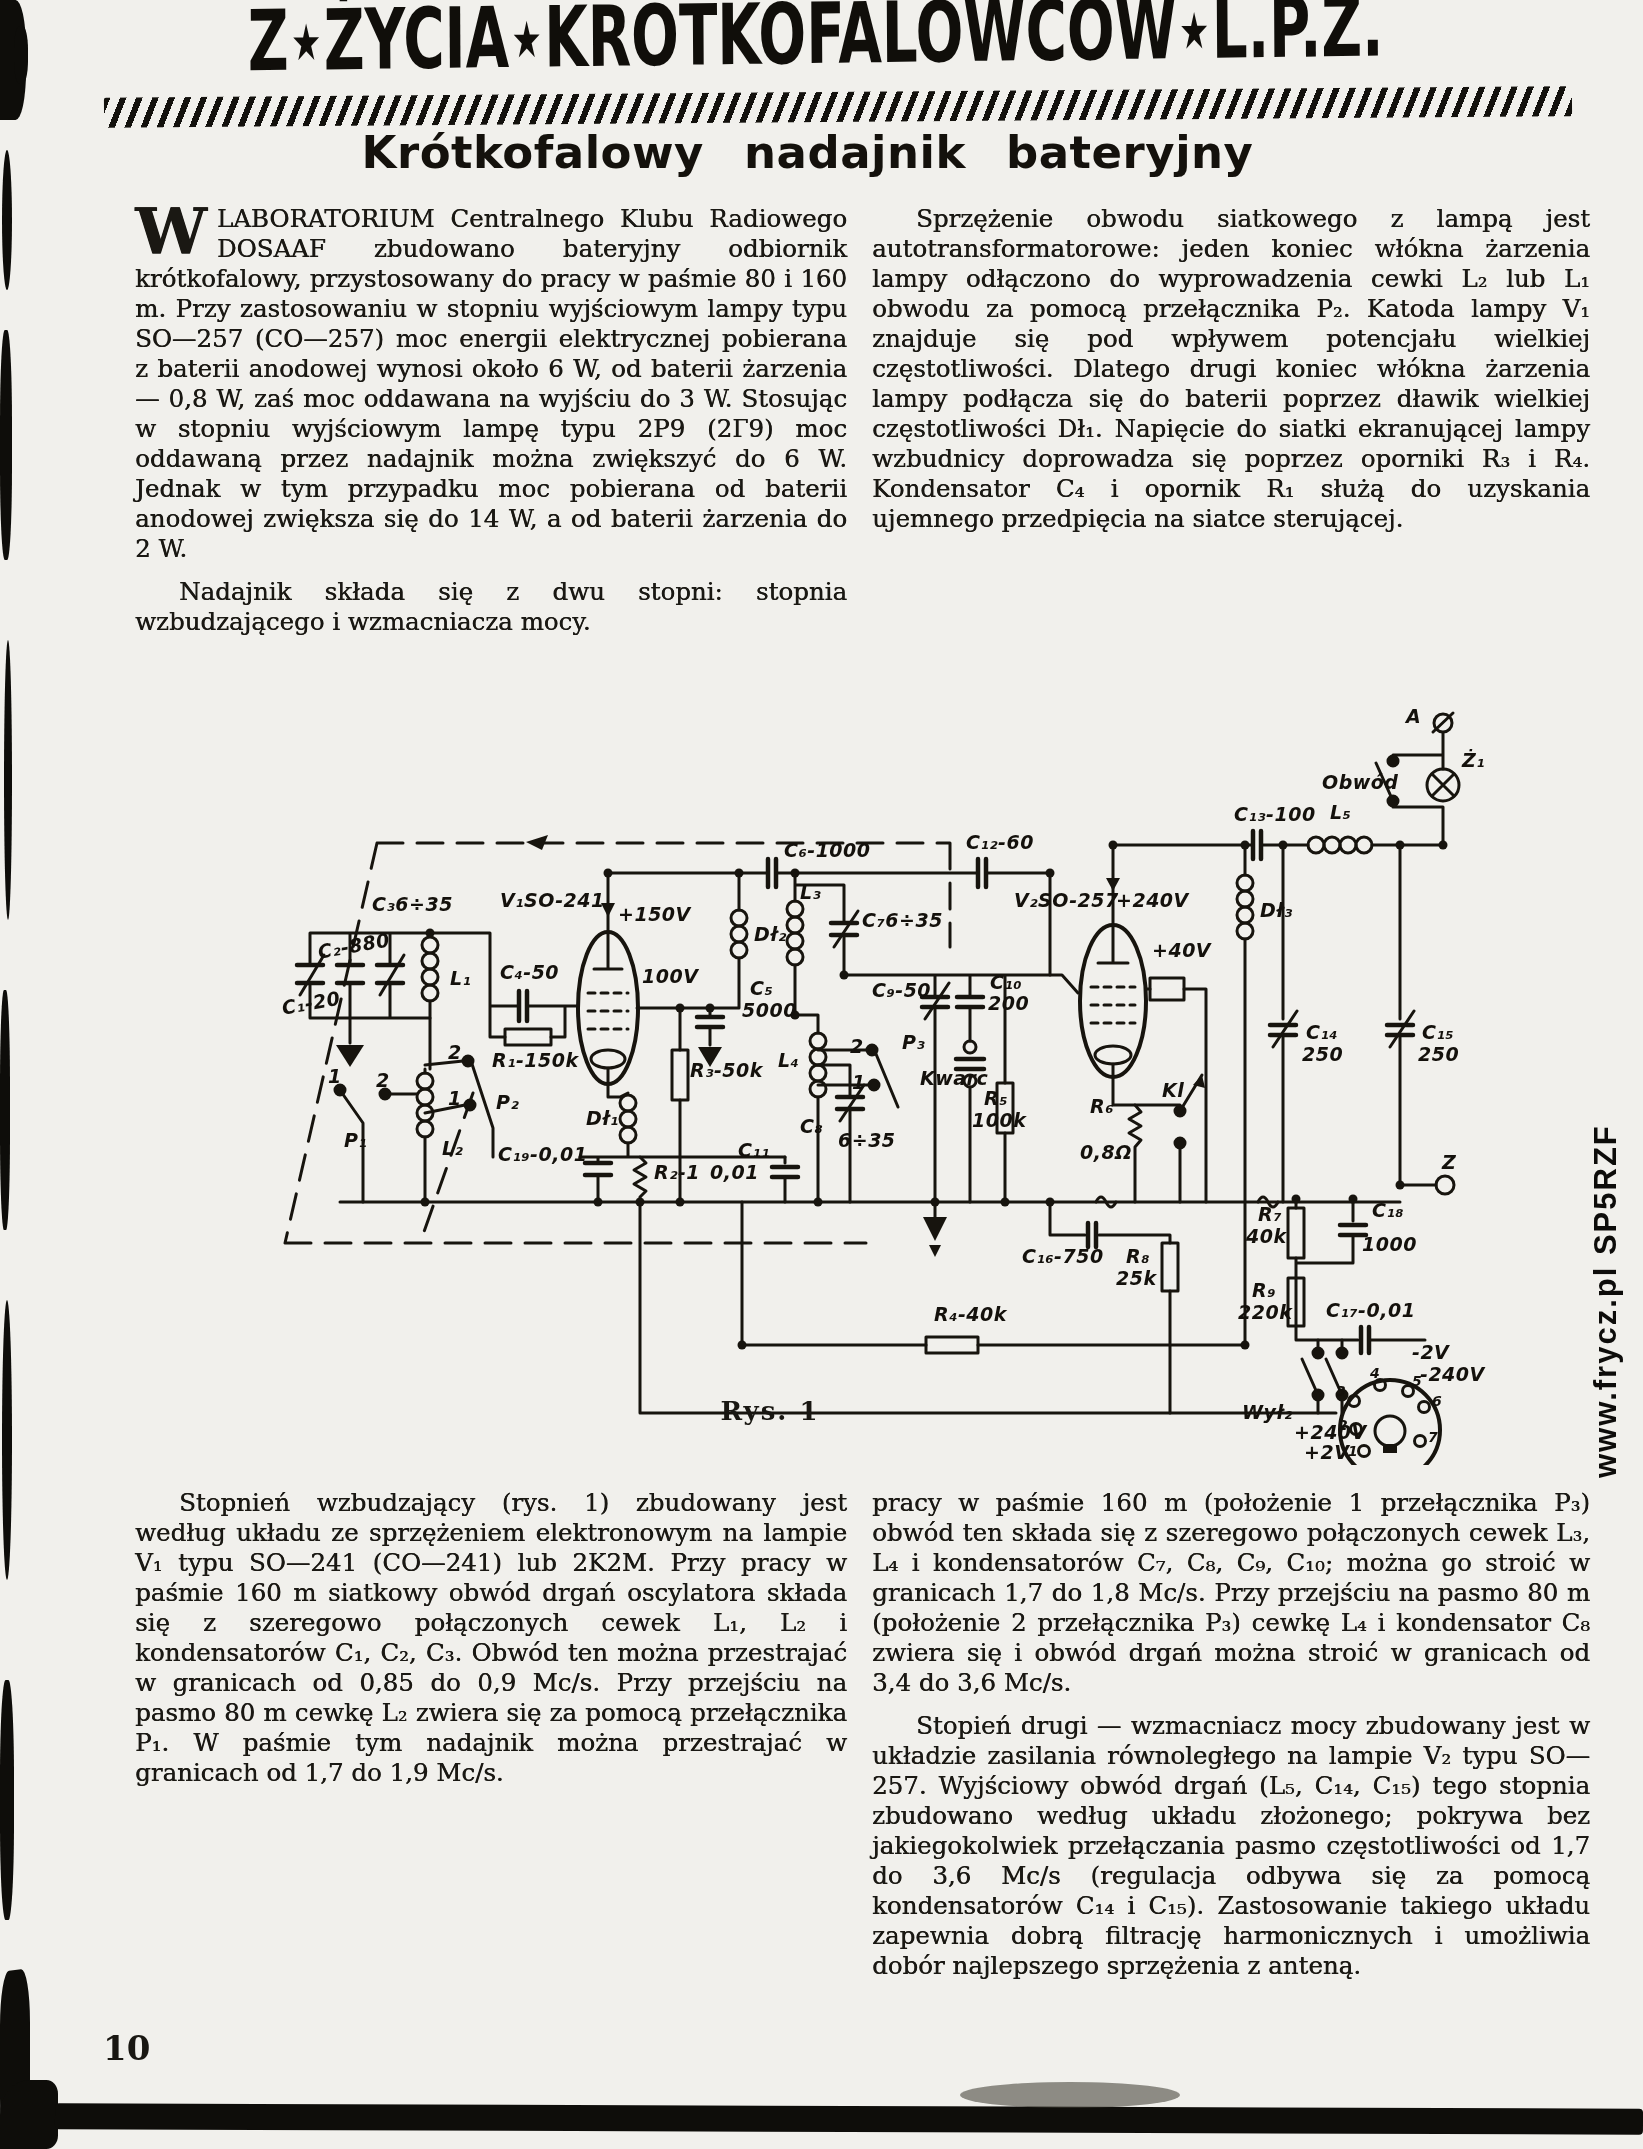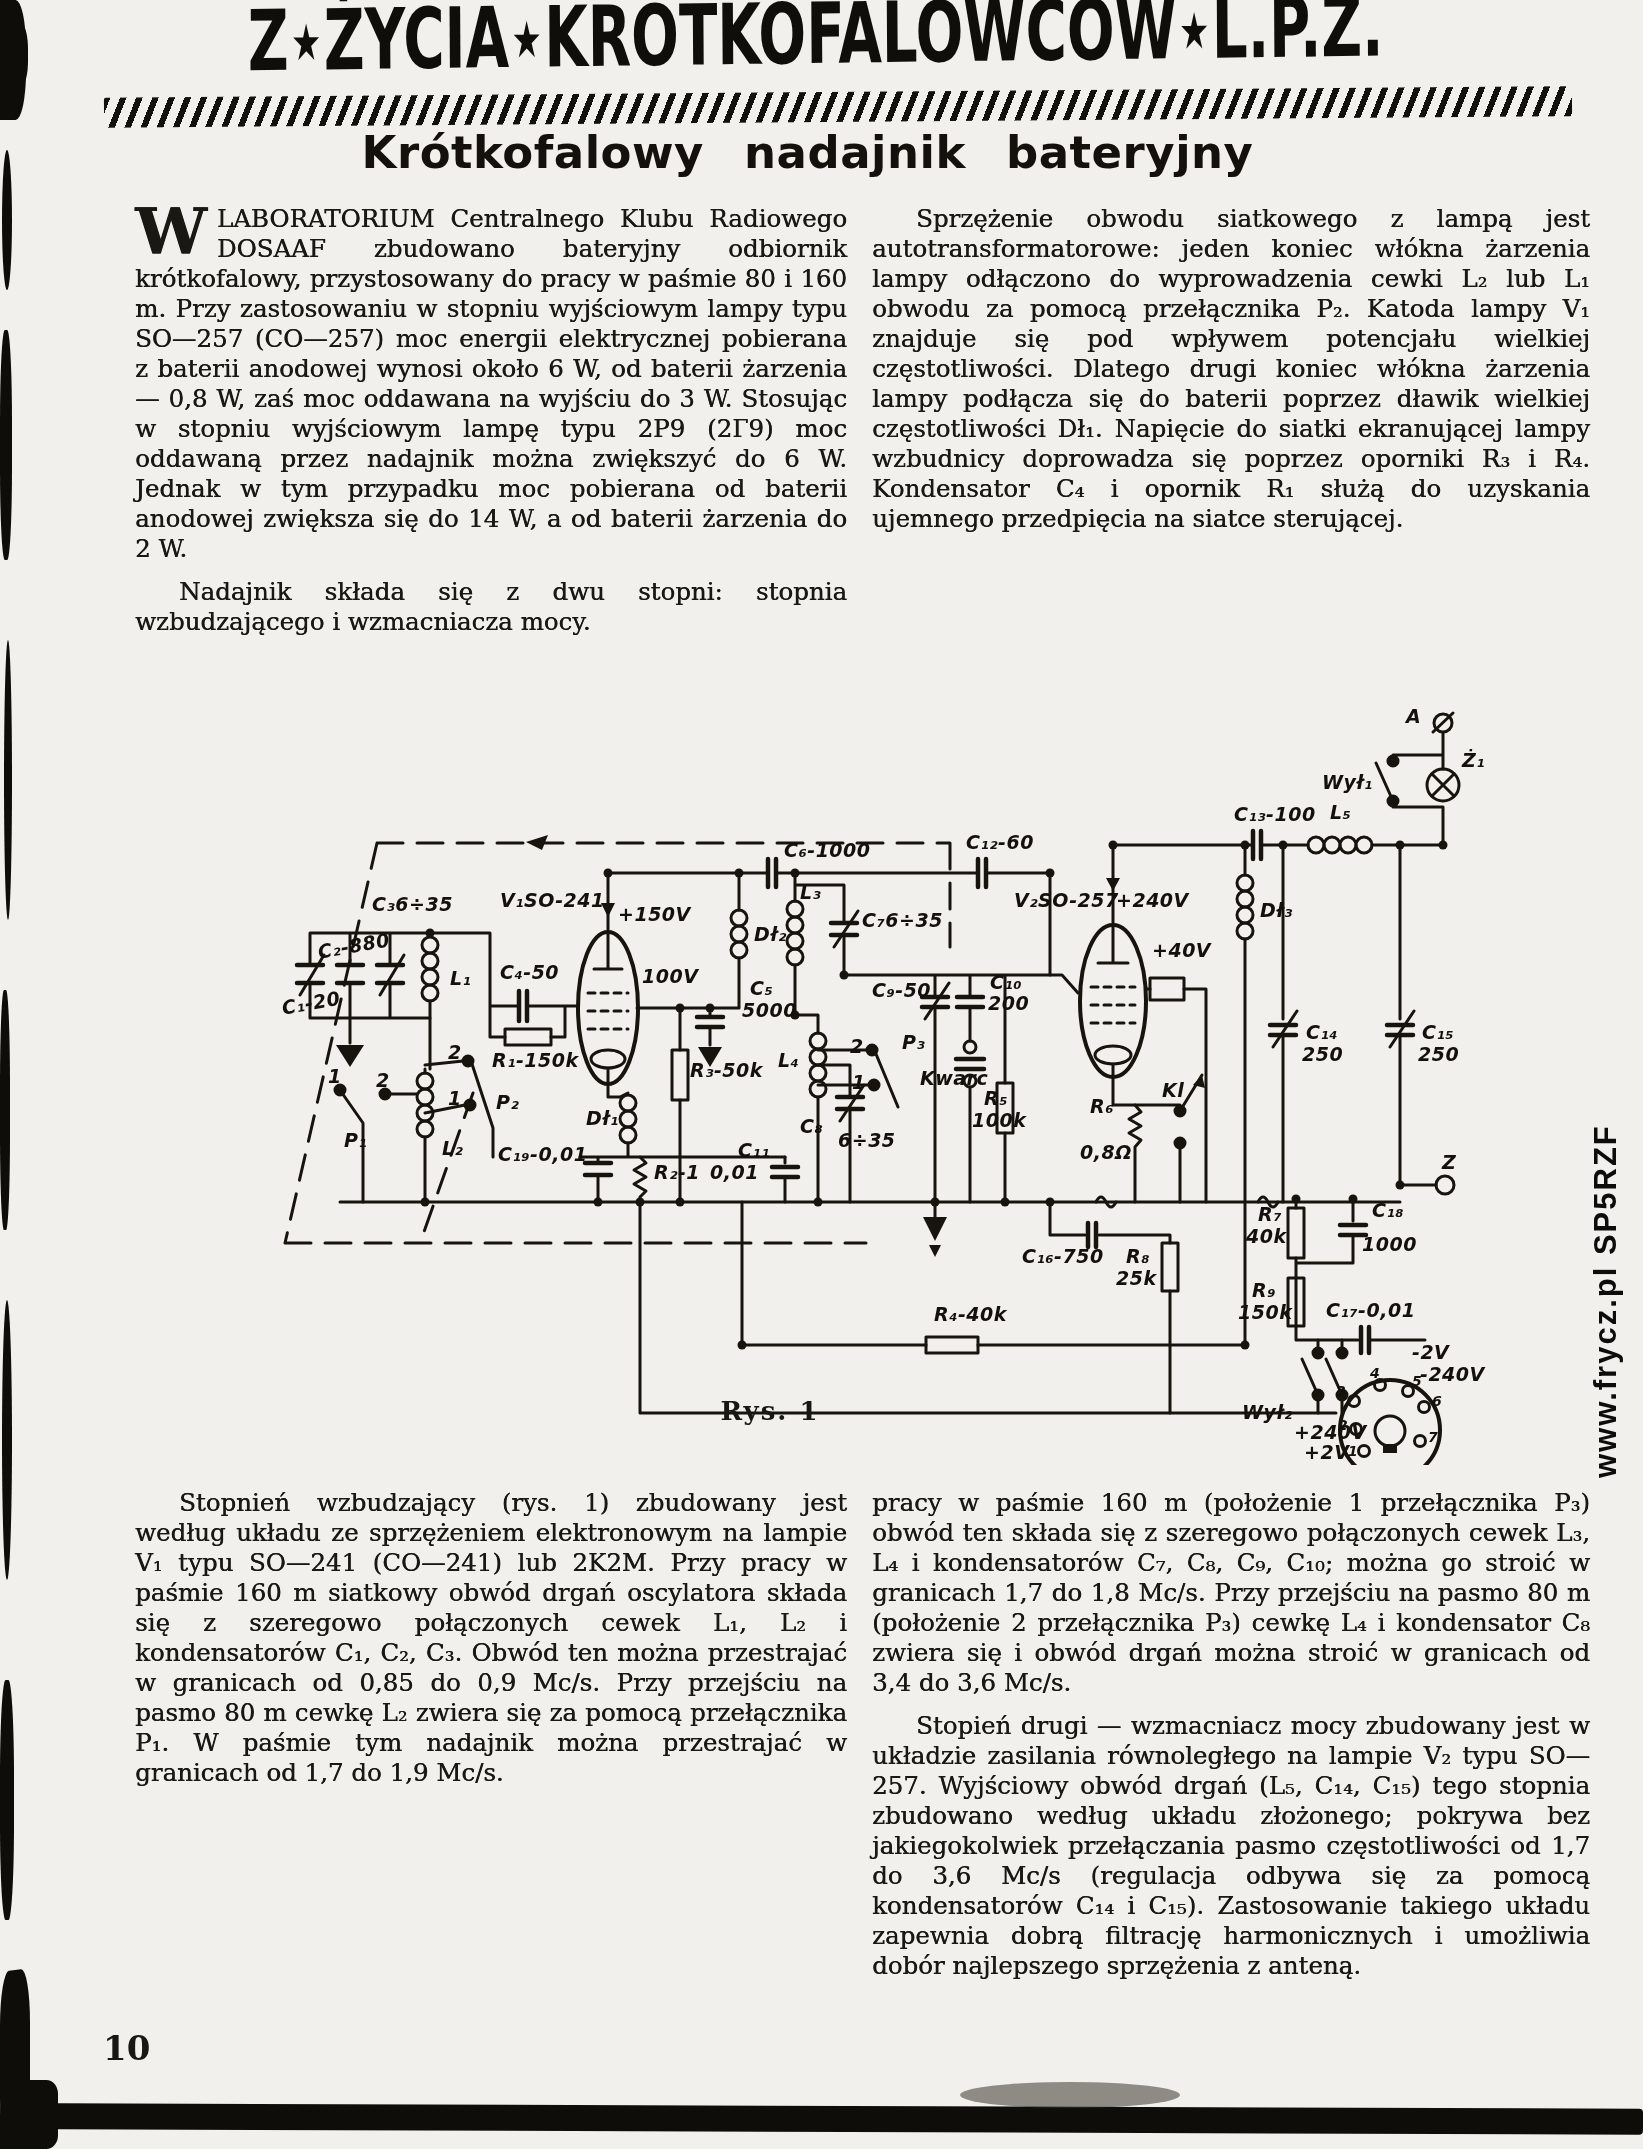--- a/index.html
+++ b/index.html
@@ -300,34 +300,34 @@
       <span class="slabel" data-name="component-label" style="left: 822px; top: 564px;">100k</span>
       <span class="slabel" data-name="component-label" style="left: 864px; top: 344px;">V₂SO-257</span>
       <span class="slabel" data-name="component-label" style="left: 966px; top: 344px;">+240V</span>
       <span class="slabel" data-name="component-label" style="left: 1002px; top: 394px;">+40V</span>
       <span class="slabel" data-name="component-label" style="left: 940px; top: 550px;">R₆</span>
       <span class="slabel" data-name="component-label" style="left: 930px; top: 596px;">0,8Ω</span>
       <span class="slabel" data-name="component-label" style="left: 1012px; top: 534px;">Kl</span>
       <span class="slabel" data-name="component-label" style="left: 1084px; top: 258px;">C₁₃-100</span>
       <span class="slabel" data-name="component-label" style="left: 1180px; top: 256px;">L₅</span>
       <span class="slabel" data-name="component-label" style="left: 1110px; top: 354px;">Dł₃</span>
-      <span class="slabel" data-name="component-label" style="left: 1172px; top: 226px;">Wył₁</span>
+      <span class="slabel" data-name="component-label" style="left: 1172px; top: 226px;">Obwód</span>
       <span class="slabel" data-name="component-label" style="left: 1312px; top: 204px;">Ż₁</span>
       <span class="slabel" data-name="component-label" style="left: 1256px; top: 160px;">A</span>
       <span class="slabel" data-name="component-label" style="left: 1156px; top: 476px;">C₁₄</span>
       <span class="slabel" data-name="component-label" style="left: 1152px; top: 498px;">250</span>
       <span class="slabel" data-name="component-label" style="left: 1272px; top: 476px;">C₁₅</span>
       <span class="slabel" data-name="component-label" style="left: 1268px; top: 498px;">250</span>
       <span class="slabel" data-name="component-label" style="left: 1292px; top: 606px;">Z</span>
       <span class="slabel" data-name="component-label" style="left: 1108px; top: 658px;">R₇</span>
       <span class="slabel" data-name="component-label" style="left: 1096px; top: 680px;">40k</span>
       <span class="slabel" data-name="component-label" style="left: 1222px; top: 654px; font-style: italic;">C₁₈</span>
       <span class="slabel" data-name="component-label" style="left: 1212px; top: 688px;">1000</span>
       <span class="slabel" data-name="component-label" style="left: 1102px; top: 734px;">R₉</span>
-      <span class="slabel" data-name="component-label" style="left: 1088px; top: 756px;">150k</span>
+      <span class="slabel" data-name="component-label" style="left: 1088px; top: 756px;">220k</span>
       <span class="slabel" data-name="component-label" style="left: 1176px; top: 754px;">C₁₇-0,01</span>
       <span class="slabel" data-name="component-label" style="left: 1262px; top: 796px;">-2V</span>
       <span class="slabel" data-name="component-label" style="left: 1270px; top: 818px;">-240V</span>
       <span class="slabel" data-name="component-label" style="left: 1092px; top: 856px;">Wył₂</span>
       <span class="slabel" data-name="component-label" style="left: 1144px; top: 876px;">+240V</span>
       <span class="slabel" data-name="component-label" style="left: 1154px; top: 896px;">+2V</span>
       <span class="slabel" data-name="component-label" style="left: 784px; top: 758px;">R₄-40k</span>
       <span class="slabel" data-name="component-label" style="left: 872px; top: 700px;">C₁₆-750</span>
       <span class="slabel" data-name="component-label" style="left: 976px; top: 700px;">R₈</span>
       <span class="slabel" data-name="component-label" style="left: 966px; top: 722px;">25k</span>

